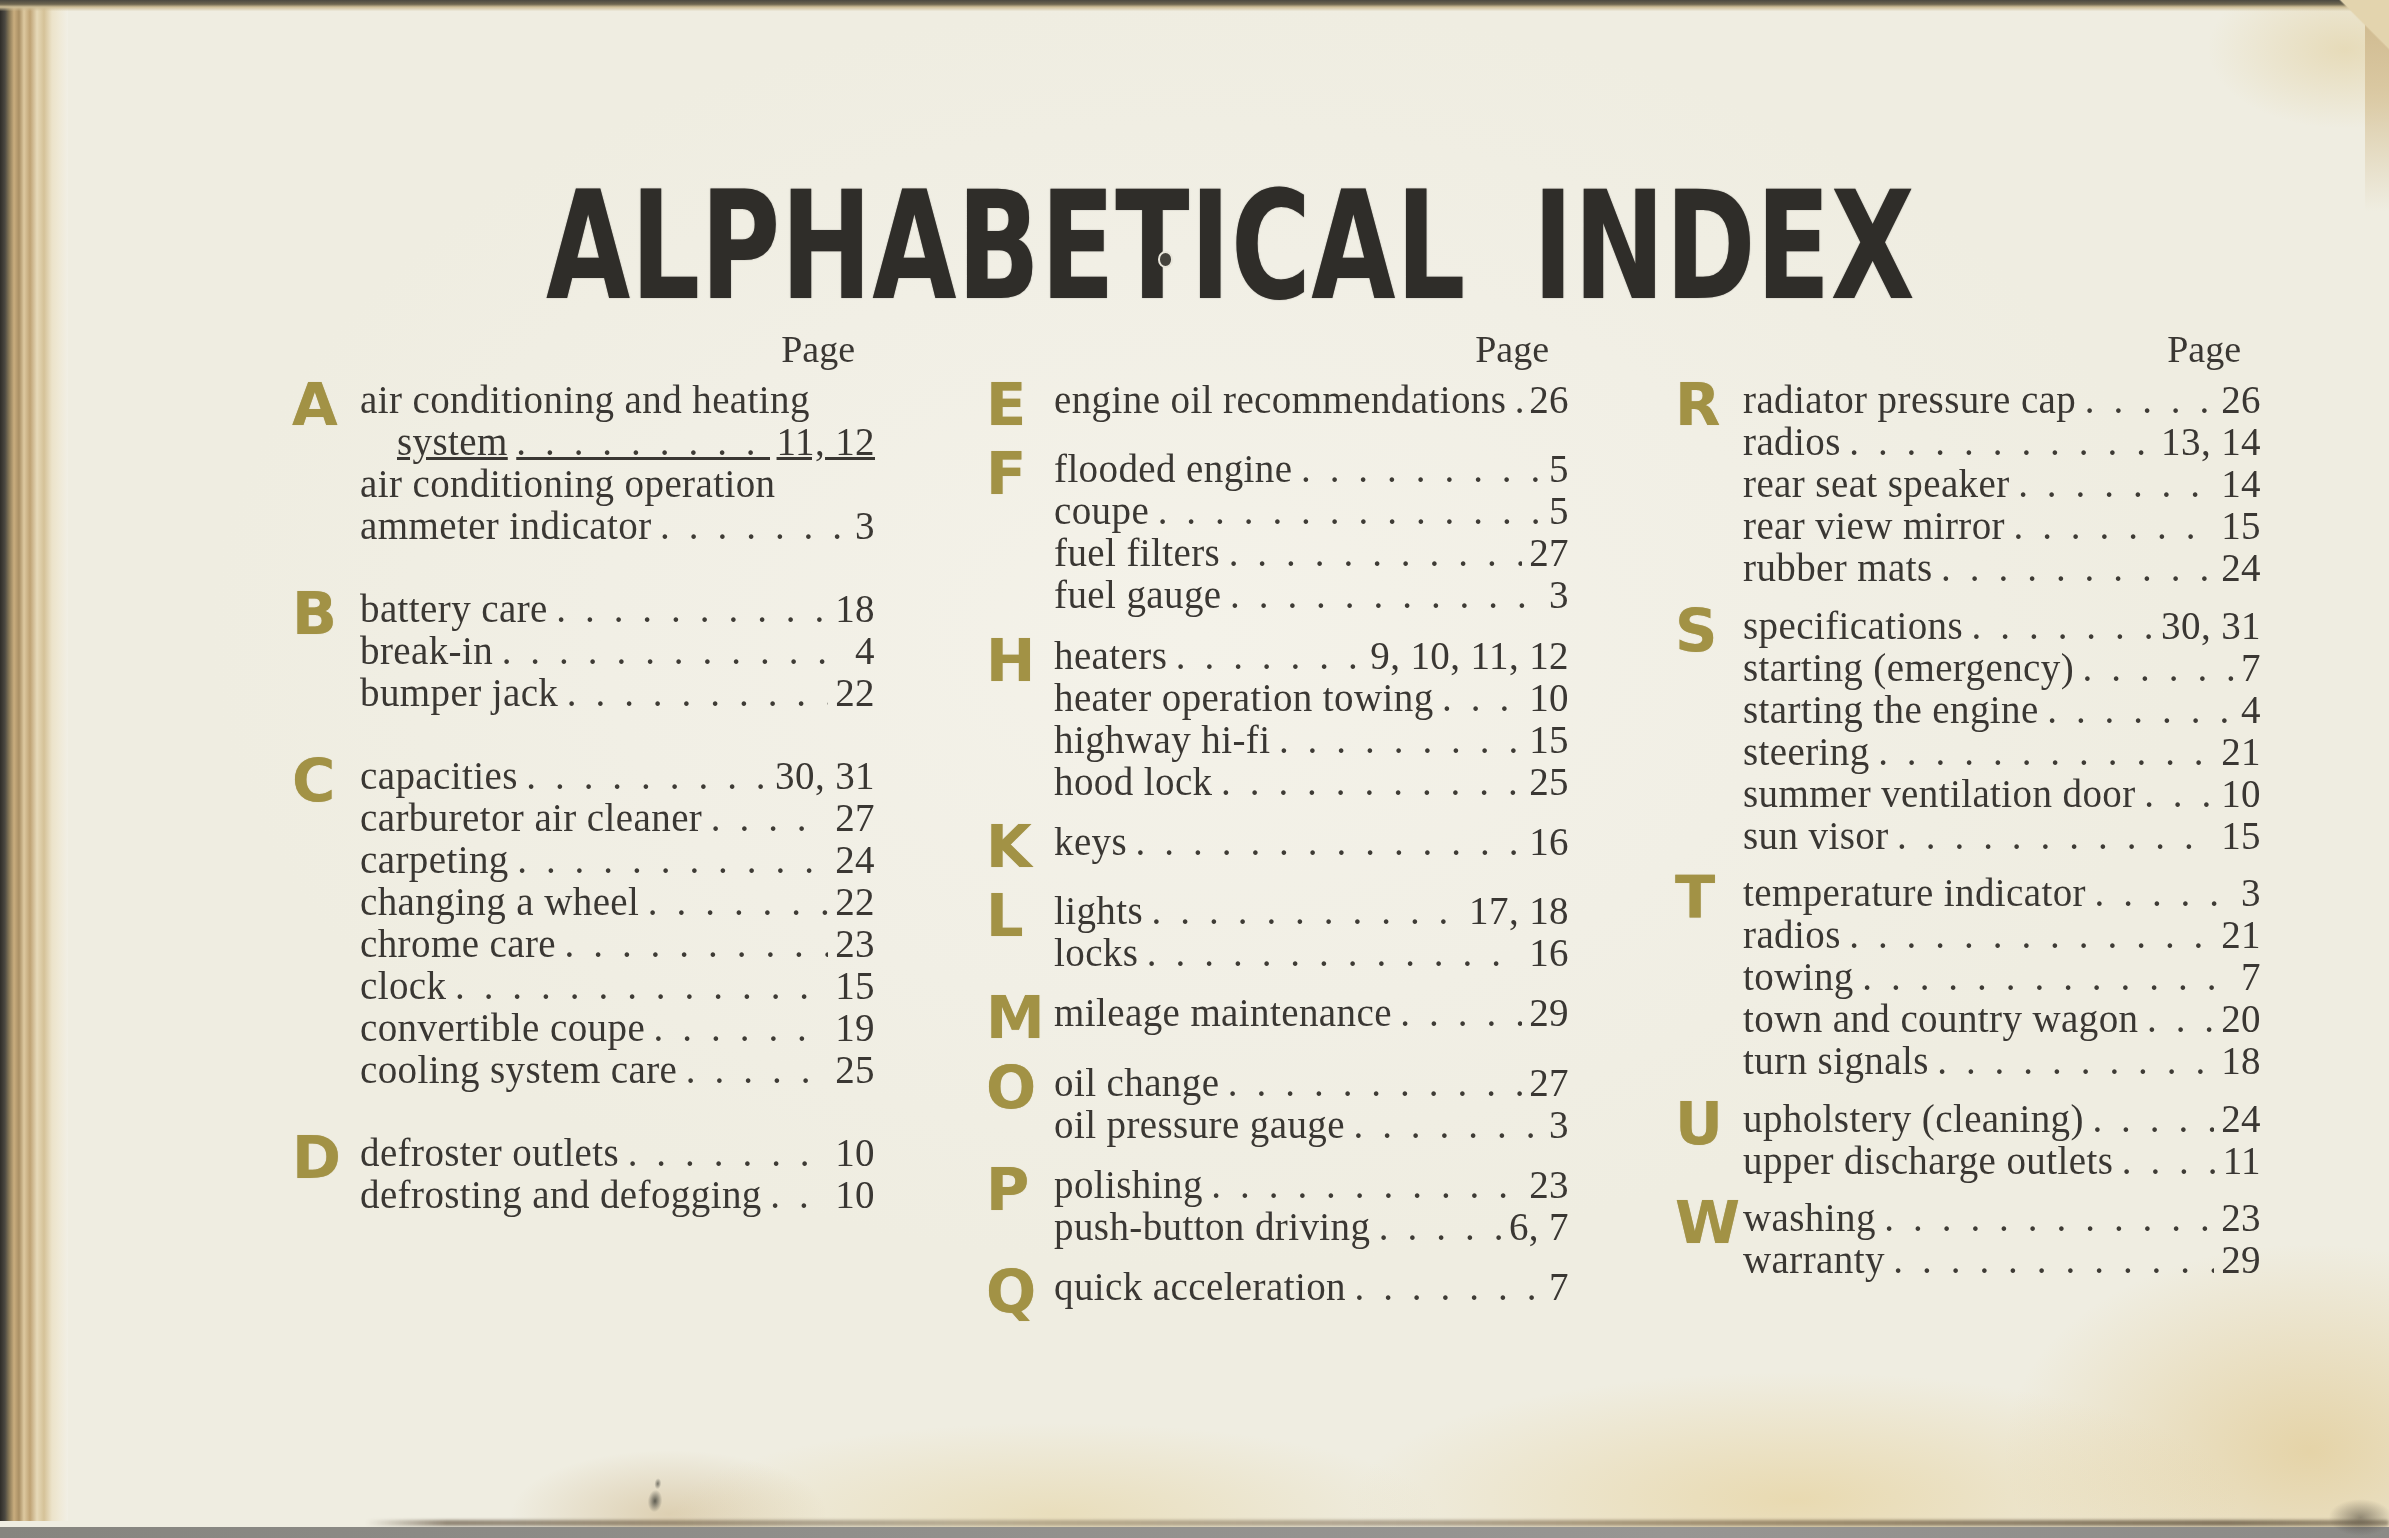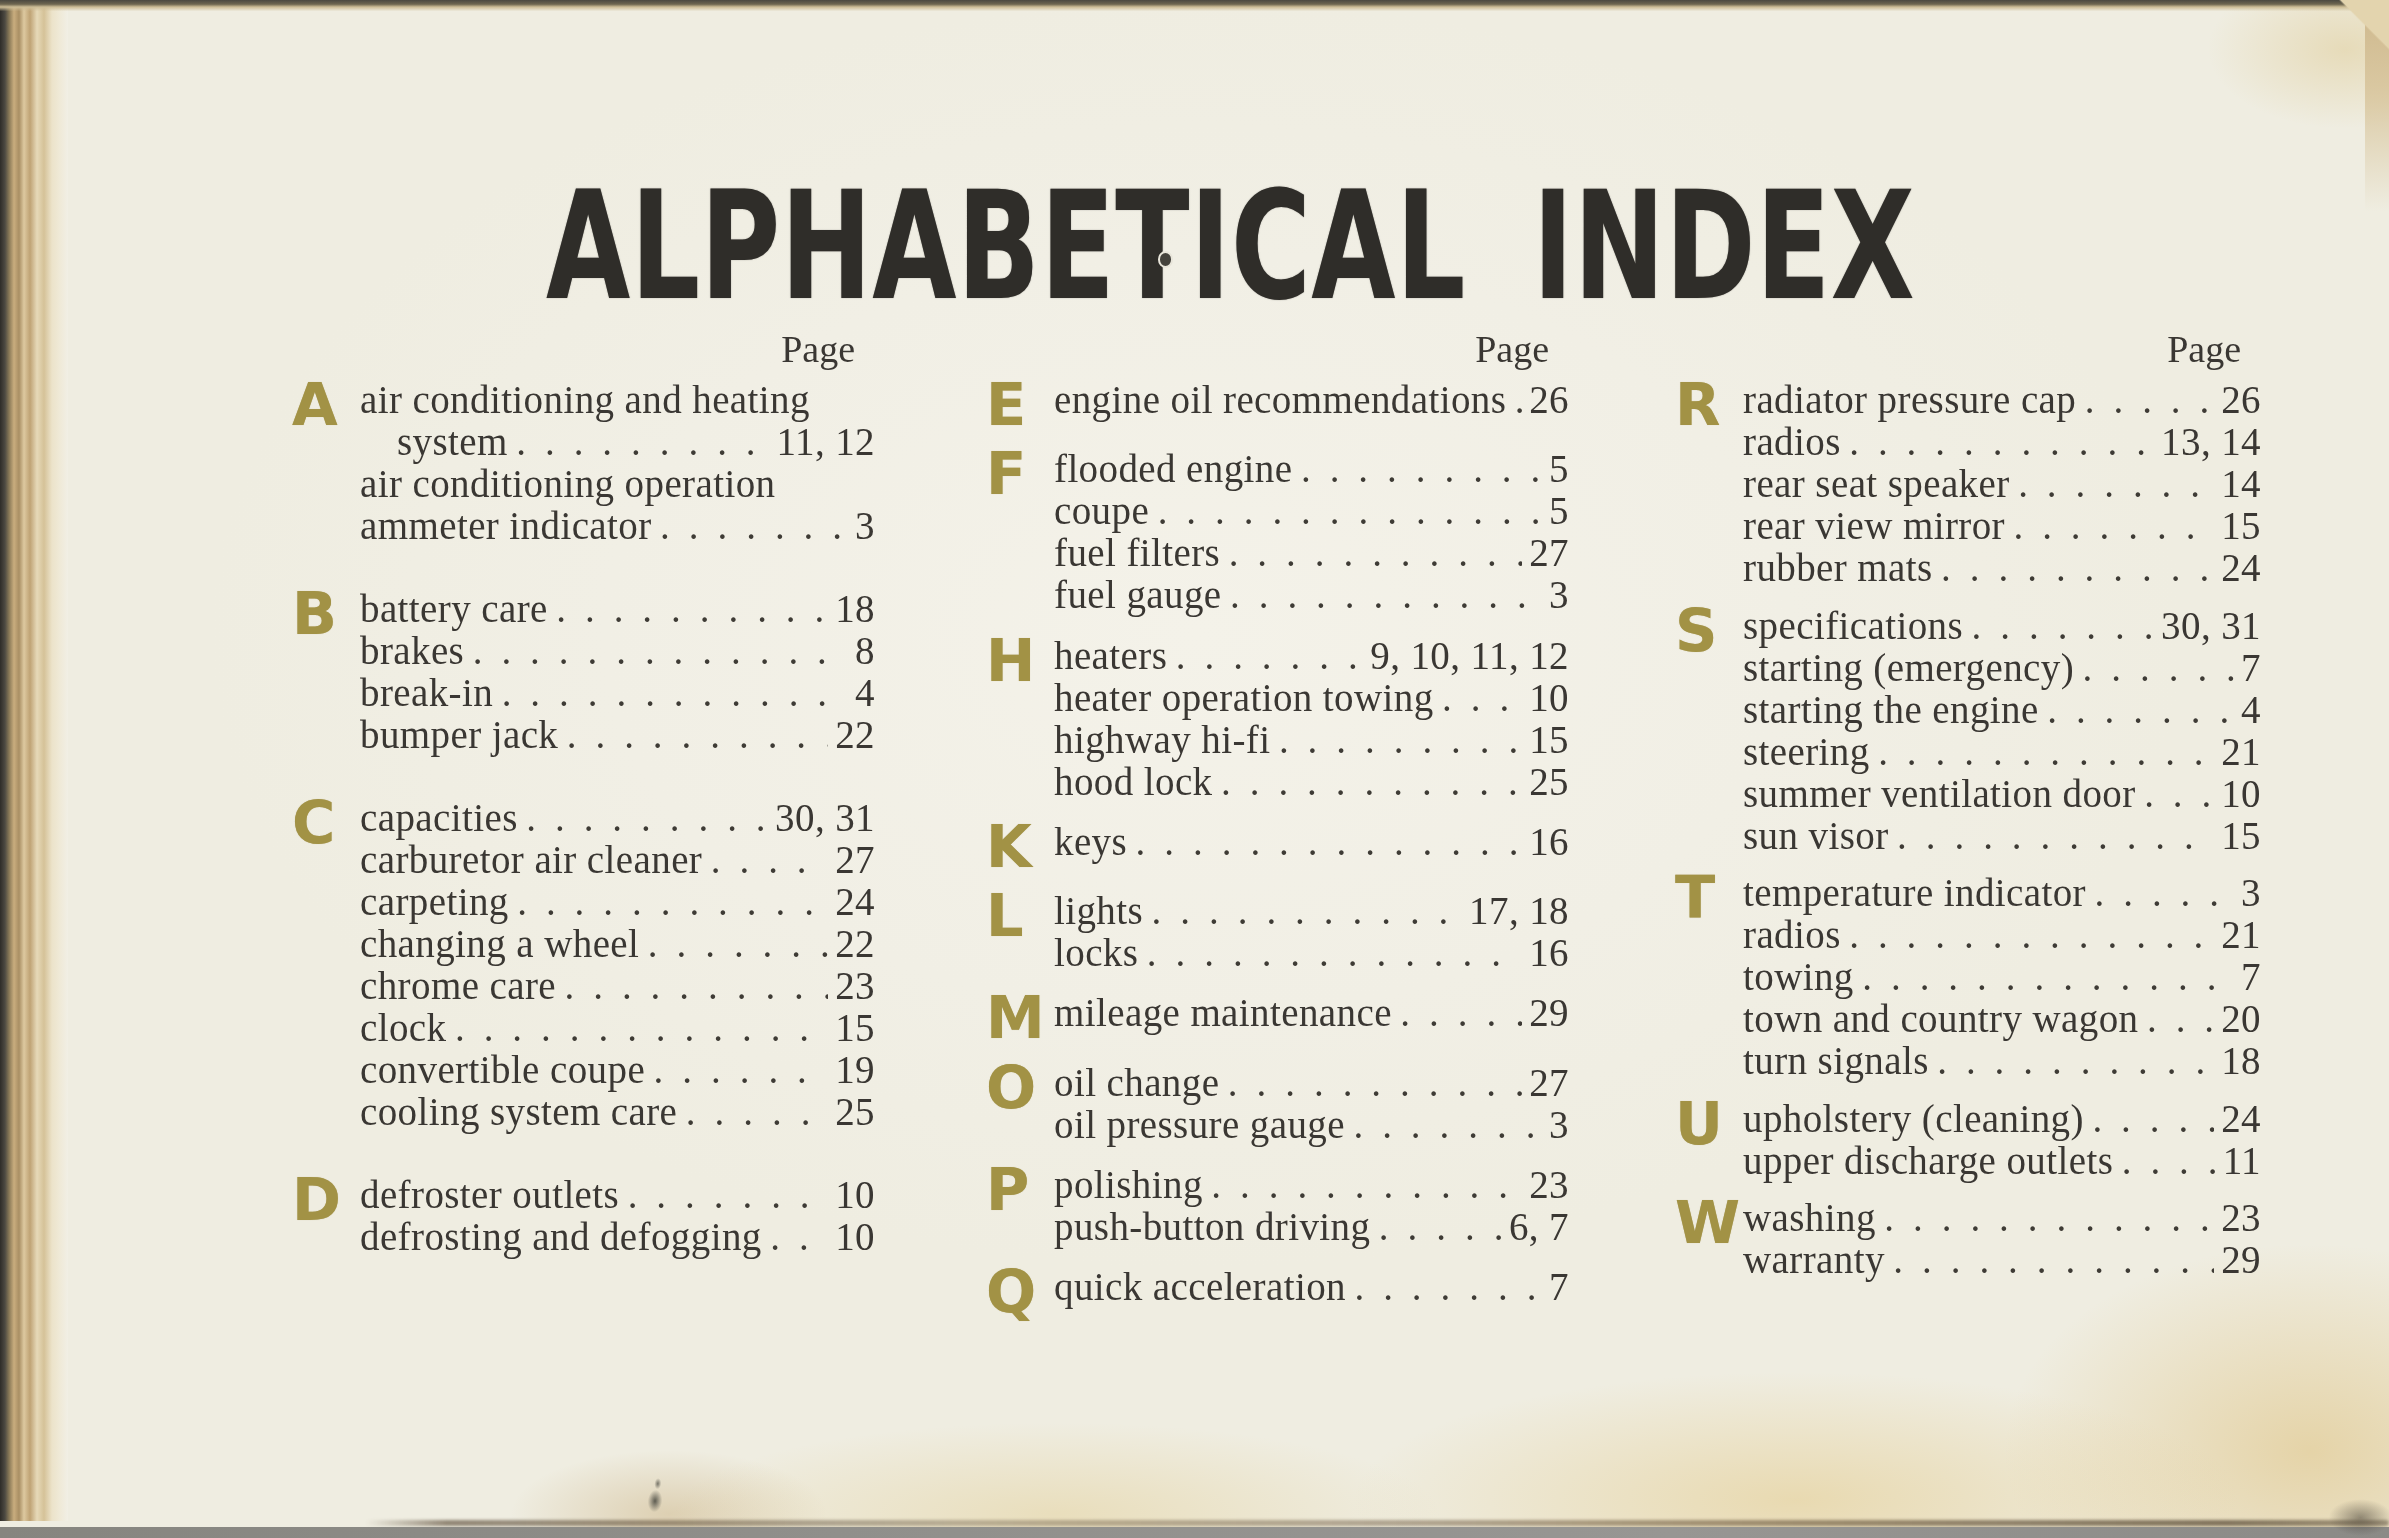--- a/index.html
+++ b/index.html
@@ -118,21 +118,21 @@
   }
   .entries { flex: 1 1 auto; min-width: 0; }
 
   .row {
     display: flex; align-items: flex-end;
     font-size: 39px; line-height: 42px;
     letter-spacing: 0.4px;
     color: #3a3733;
     white-space: nowrap;
   }
-  .row.indent { padding-left: 37px; }
+  .row.indent { padding-left: 37px; text-decoration: underline; }
   .row .label { flex: 0 0 auto; }
   .leader {
     flex: 1 1 auto; min-width: 0;
     overflow: hidden;
     margin: 0 7px 0 8.5px;
     color: #3e3b35;
   }
   .leader::after {
     content: ". . . . . . . . . . . . . . . . . . . . . . . . . . . . . . . . . . . . . . . .";
     letter-spacing: 4.6px;
@@ -177,25 +177,20 @@
       </div>
       <div class="section">
         <div class="letter">B</div>
         <div class="entries">
           <div class="row">
             <span class="label">battery care</span>
             <span class="leader"></span>
             <span class="pages">18</span>
           </div>
           <div class="row">
-            <span class="label">brakes</span>
-            <span class="leader"></span>
-            <span class="pages">8</span>
-          </div>
-          <div class="row">
             <span class="label">break-in</span>
             <span class="leader"></span>
             <span class="pages">4</span>
           </div>
           <div class="row">
             <span class="label">bumper jack</span>
             <span class="leader"></span>
             <span class="pages">22</span>
           </div>
         </div>

